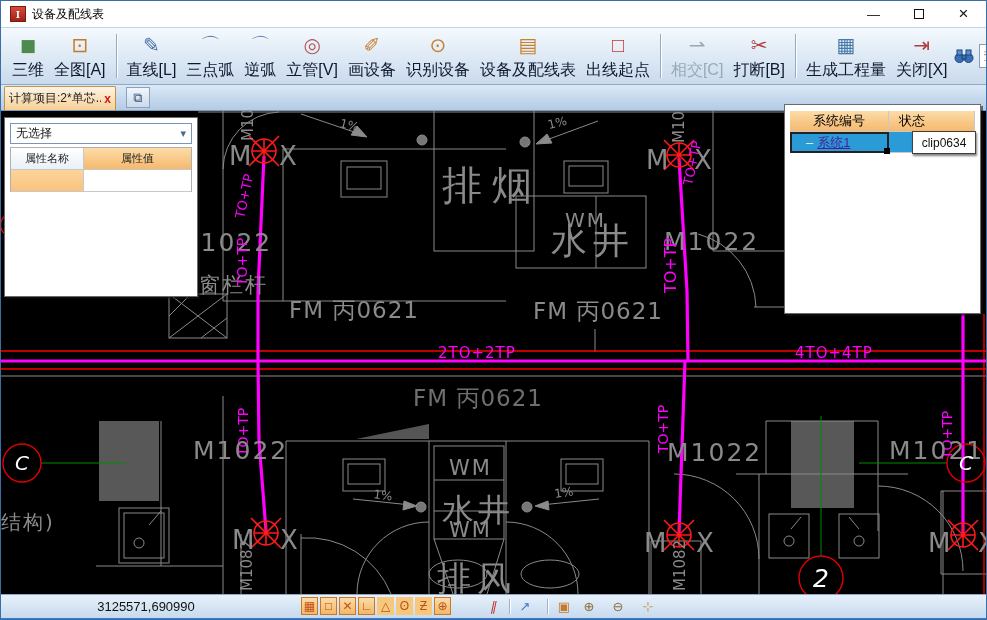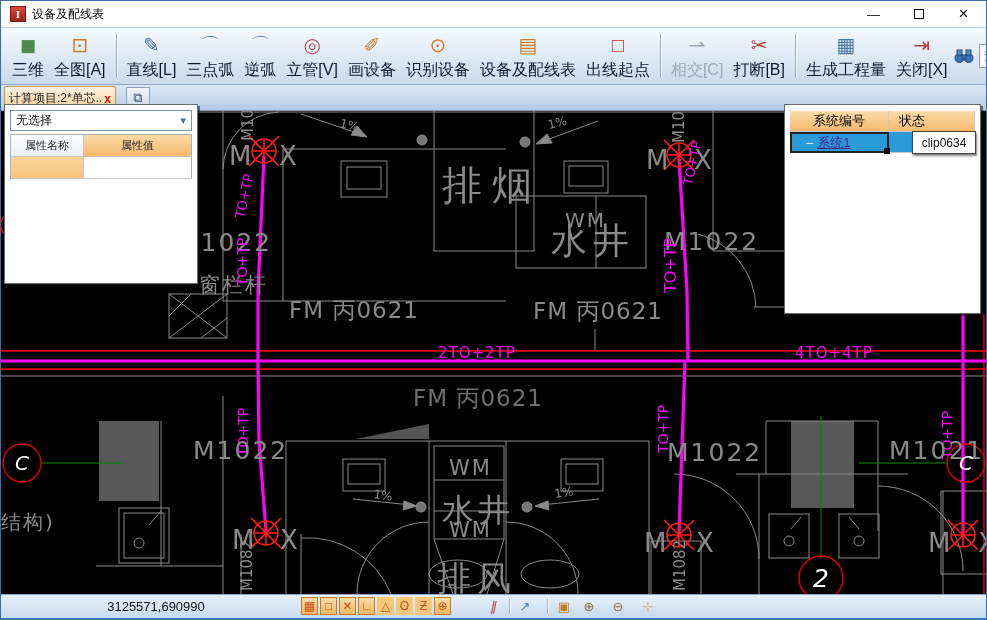--- a/index.html
+++ b/index.html
@@ -49,21 +49,21 @@
   .newtab-btn { margin-left:10px; margin-bottom:2px; width:24px; height:21px;
                 background:linear-gradient(#f2f6fb,#ccdaea); border:1px solid #8aa2be;
                 display:flex; align-items:center; justify-content:center; color:#3a5a7a; font-size:13px; }
 
   
   .canvas { position:absolute; left:0; top:110px; width:987px; height:483px; background:#000; }
 
   
   .panel { position:absolute; background:#fff; border:1px solid #6a6a6a;
            box-shadow:2px 2px 0 rgba(20,20,20,.55); }
-  .props-panel { left:3px; top:103px; width:194px; height:180px; padding:5px; }
+  .props-panel { left:3px; top:116px; width:194px; height:180px; padding:5px; }
   .combo { height:21px; border:1px solid #7a96b4; background:#fff; display:flex; align-items:center;
            padding:0 5px; }
   .combo .val { flex:1; color:#111; }
   .combo .chev { color:#4a6a8a; font-size:11px; }
   .grid { margin-top:3px; border:1px solid #b0b0b0; border-bottom:none; }
   .grid-row { display:flex; height:22px; }
   .gcell { border-right:1px solid #c8c8c8; border-bottom:1px solid #c8c8c8; display:flex;
            align-items:center; justify-content:center; font-size:11px; color:#222; }
   .gc1 { width:73px; } .gc2 { flex:1; border-right:none; }
   .hdr-light { background:linear-gradient(#ffffff,#e8f0f8); }
@@ -86,21 +86,21 @@
   .status-ok { color:#009a3c; font-weight:bold; }
   .fill-handle { position:absolute; right:-3px; bottom:-3px; width:6px; height:6px; background:#000; }
 
   .tooltip { position:absolute; left:911px; top:130px; width:64px; height:23px; background:#fff;
              border:1px solid #404040; box-shadow:1px 2px 2px rgba(0,0,0,.5); display:flex;
              align-items:center; justify-content:center; font-size:12px; color:#111; z-index:30; }
 
   
   .statusbar { position:absolute; left:0; top:593px; width:100%; height:24px;
                background:linear-gradient(#e7f1fb,#c7daee); border-top:1px solid #8fa8c8; }
-  .coords { position:absolute; left:10px; top:4px; width:290px; text-align:center; font-size:13px; color:#111; }
+  .coords { position:absolute; left:0; top:4px; width:290px; text-align:center; font-size:13px; color:#111; }
   .snap-strip { position:absolute; left:300px; top:2px; display:flex; gap:2px; }
   .snap { width:17px; height:18px; background:#f6c87e; display:flex; align-items:center;
           justify-content:center; font-size:12px; color:#c05018; }
   .snap.active { border:1px solid #c87828; background:linear-gradient(#fbdca8,#f2b868); }
   .plain-ico { position:absolute; top:2px; width:20px; height:18px; display:flex; align-items:center;
                justify-content:center; font-size:13px; }
   .sb-sep { position:absolute; top:4px; width:1px; height:15px; background:#9ab0cc; box-shadow:1px 0 0 #fff; }
   .slider-zone { position:absolute; left:748px; top:3px; display:flex; align-items:center; }
   .slider-label { font-size:13px; color:#111; margin-right:6px; }
   .endcap { color:#c03030; font-size:9px; }

